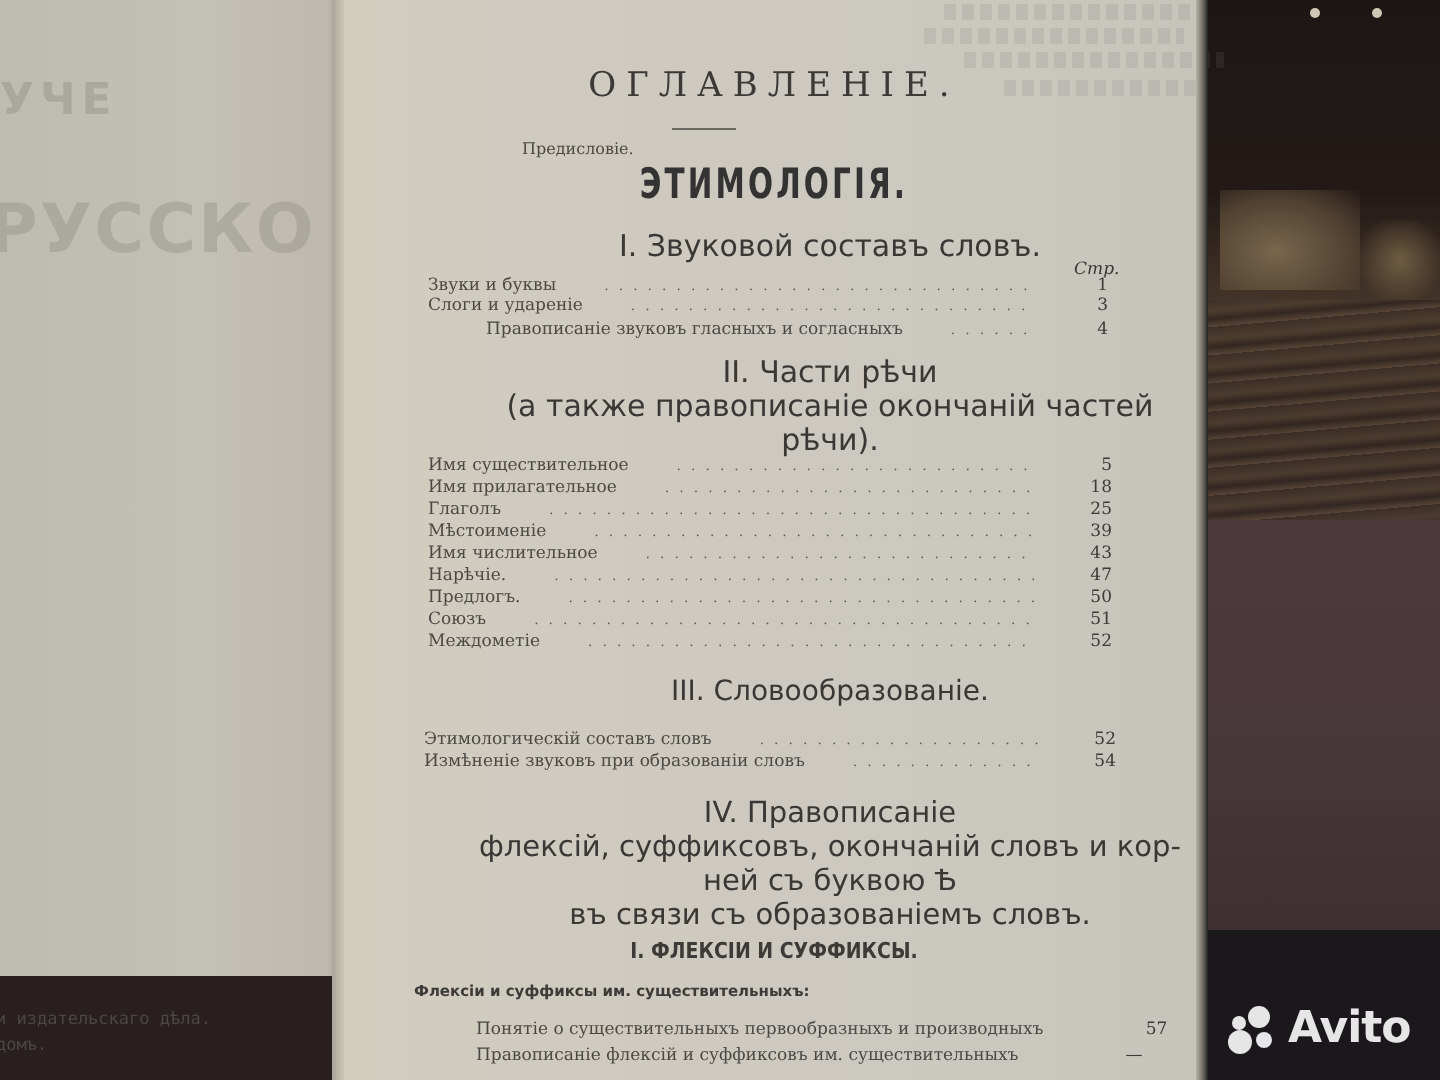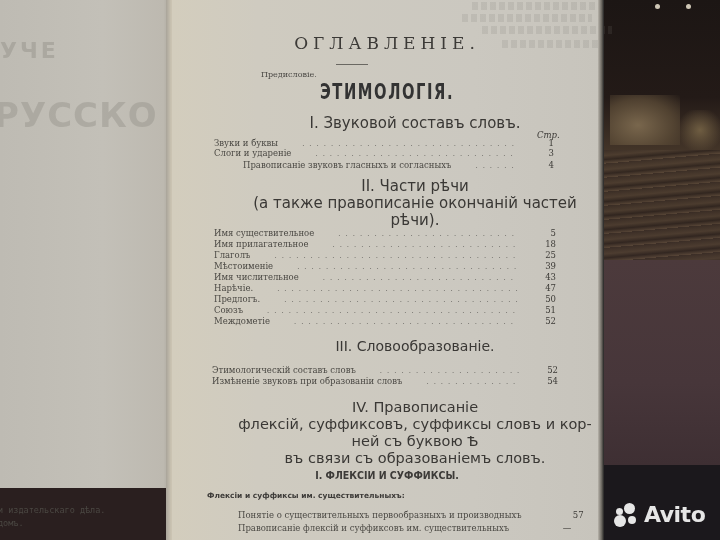--- a/index.html
+++ b/index.html
@@ -242,21 +242,21 @@
   <span class="pg">52</span>
 </div>
 <div class="row" style="left:212px;top:376px;width:346px">
   <span class="lbl">Измѣненіе звуковъ при образованіи словъ</span>
   <span class="dots">..............................................................</span>
   <span class="pg">54</span>
 </div>
 
 <div class="abs sec sec4" style="left:172px">
   <div>IV. Правописаніе</div>
-  <div>флексій, суффиксовъ, суффиксы словъ и кор-</div>
+  <div>флексій, суффиксовъ, окончаній словъ и кор-</div>
   <div>ней съ буквою Ѣ</div>
   <div>въ связи съ образованіемъ словъ.</div>
 </div>
 <div class="abs subsec" style="left:172px">I. ФЛЕКСІИ И СУФФИКСЫ.</div>
 <div class="abs heading-small">Флексіи и суффиксы им. существительныхъ:</div>
 
 <div class="row" style="left:238px;top:510px;width:330px">
   <span class="lbl">Понятіе о существительныхъ первообразныхъ и производныхъ</span>
   <span class="dots">.....................</span>
   <span class="pg">57</span>

